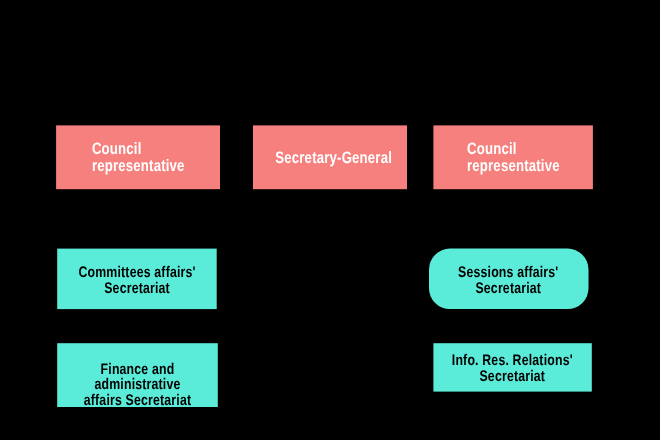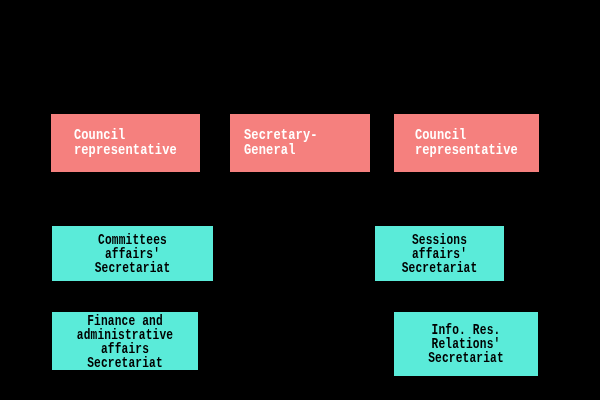--- a/index.html
+++ b/index.html
@@ -5,21 +5,21 @@
   html, body {
     margin: 0;
     padding: 0;
   }
   #stage {
     position: relative;
     width: 600px;
     height: 400px;
     background: #000000;
     overflow: hidden;
-    font-family: Liberation Mono, monospace;
+    font-family: Liberation Sans, sans-serif;
   }
   .box {
     position: absolute;
     display: flex;
     align-items: center;
     justify-content: center;
     font-weight: bold;
   }
   .box .label {
     display: inline-block;
@@ -42,24 +42,24 @@
     color: #000000;
     font-size: 14px;
   }
   .teal .label {
     text-align: center;
   }
   
   #box-council-left      { left: 51px;  top: 114px; width: 149px; height: 58px; }
   #box-secretary-general { left: 230px; top: 114px; width: 140px; height: 58px; justify-content: flex-end; }
   #box-council-right     { left: 394px; top: 114px; width: 145px; height: 58px; }
-  #box-committees        { left: 52px;  top: 226px; width: 161px; height: 55px; }
-  #box-sessions          { left: 375px; top: 226px; width: 129px; height: 55px; }
+  #box-committees        { left: 52px;  top: 226px; width: 145px; height: 55px; }
+  #box-sessions          { left: 390px; top: 226px; width: 145px; height: 55px; border-radius: 19px; }
   #box-finance           { left: 52px;  top: 312px; width: 146px; height: 58px; align-items: flex-end; }
-  #box-info              { left: 394px; top: 312px; width: 144px; height: 64px; }
+  #box-info              { left: 394px; top: 312px; width: 144px; height: 44px; }
 </style>
 </head>
 <body>
 
 <div id="stage">
 
   <div class="box pink" id="box-council-left">
     <span class="label">Council
 representative</span>
   </div>

